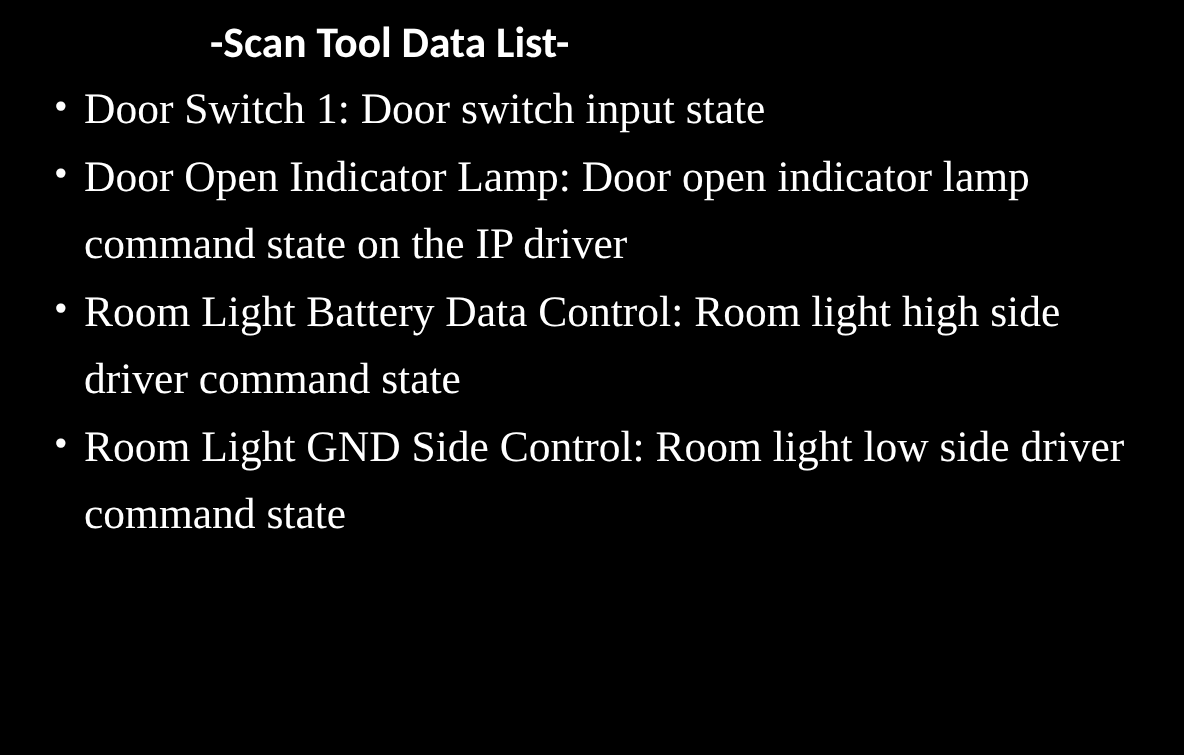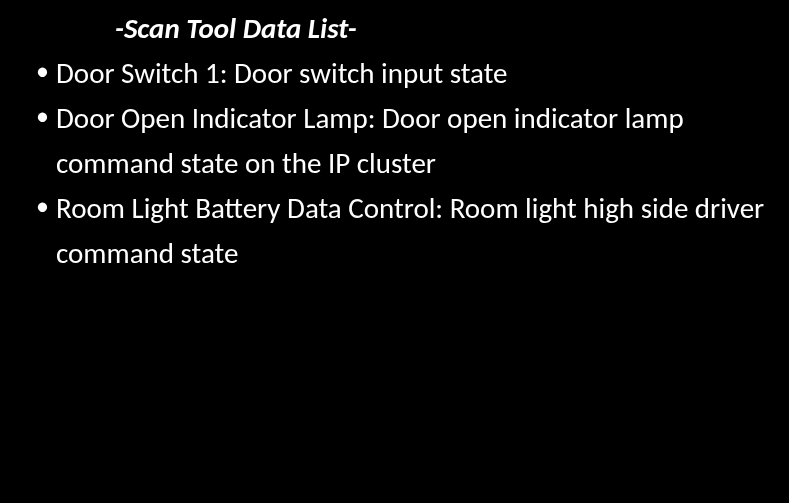--- a/index.html
+++ b/index.html
@@ -13,42 +13,43 @@
       background-color: #000000;
       color: #ffffff;
       font-family: Calibri, Arial, sans-serif;
       font-size: 29px;
       line-height: 1.55;
       padding: 6px 20px 20px 30px;
       overflow: hidden;
     }
     .title {
       font-weight: bold;
-      margin-left: 85px;
+      margin-left: 110px;
       margin-bottom: 0px;
-      font-style: italic;
     }
     ul {
       list-style: none;
       padding-left: 6px;
+      font-family: Liberation Serif, serif;
     }
     li {
       position: relative;
       padding-left: 20px;
     }
     li::before {
       content: "•";
       position: absolute;
       left: 0;
       top: 0;
       color: #ffffff;
       font-size: 26px;
     }
   </style>
 </head>
 <body>
 
 <div class="title">-Scan Tool Data List-</div>
 <ul>
   <li>Door Switch 1: Door switch input state</li>
-  <li>Door Open Indicator Lamp: Door open indicator lamp command state on the IP cluster</li>
+  <li>Door Open Indicator Lamp: Door open indicator lamp command state on the IP driver</li>
   <li>Room Light Battery Data Control: Room light high side driver command state</li>
+  <li>Room Light GND Side Control: Room light low side driver command state</li>
 </ul>
 
 </body></html>

